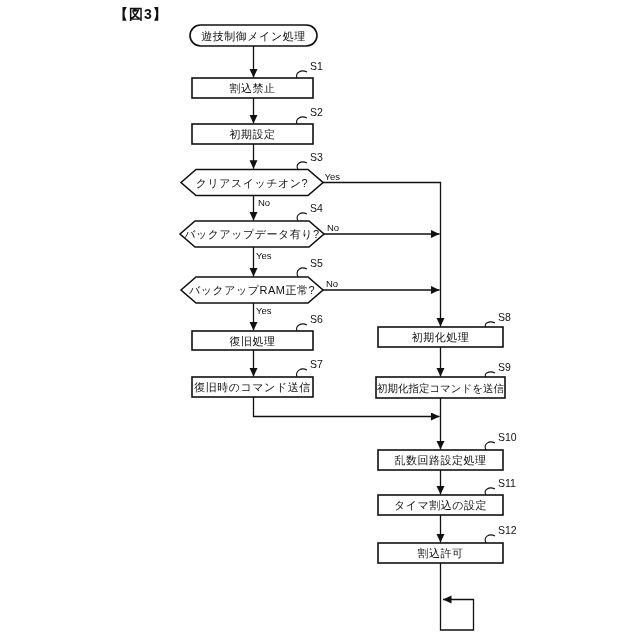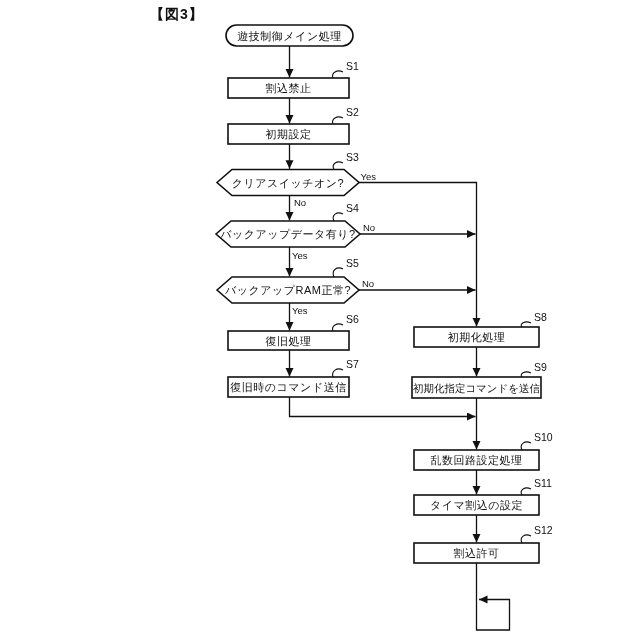--- a/index.html
+++ b/index.html
@@ -9,21 +9,20 @@
     width: 640px;
     height: 640px;
     overflow: hidden;
     font-family: "Liberation Sans", "DejaVu Sans", sans-serif;
   }
   .page {
     position: relative;
     width: 528px;
     height: 640px;
     background: #ffffff;
-    margin-left: 36px;
   }
   svg { display: block; }
   .node-shape {
     fill: #ffffff;
     stroke: #111111;
     stroke-width: 1.6;
   }
   .connector {
     fill: none;
     stroke: #111111;

